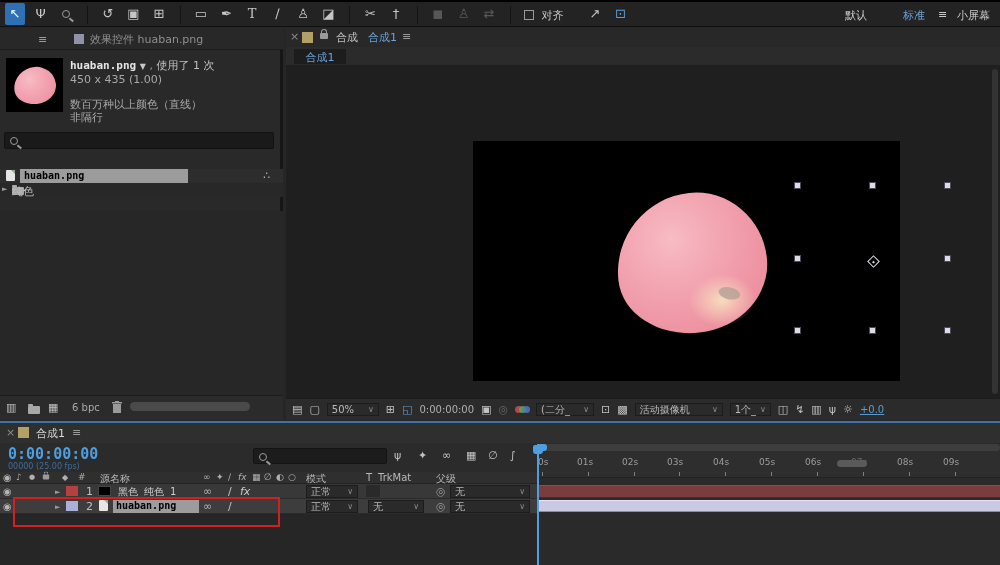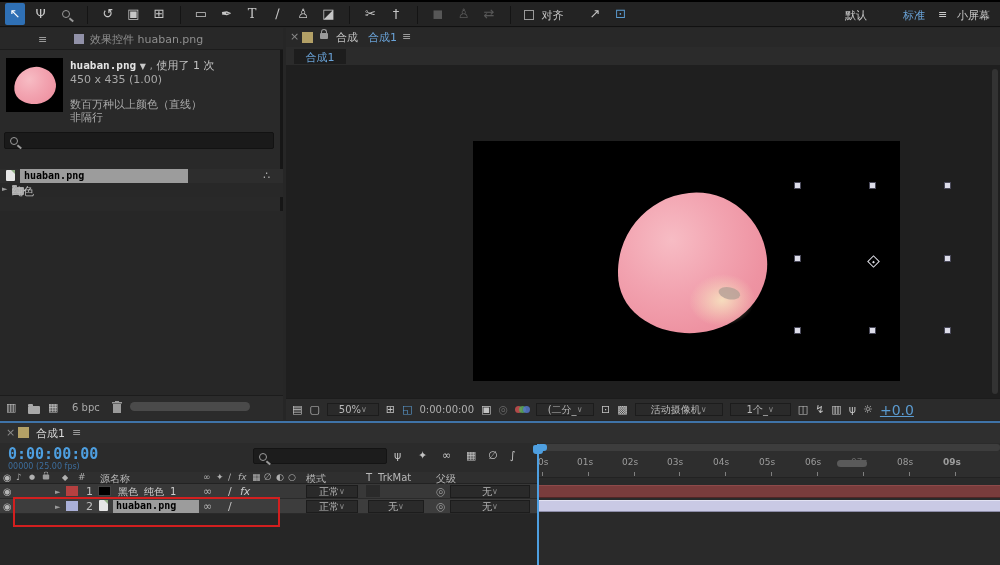--- a/index.html
+++ b/index.html
@@ -2,21 +2,21 @@
 <html><head>
 <meta charset="utf-8">
 <style>
   html,body{margin:0;padding:0;background:#111;}
   *{box-sizing:border-box;}
   .app{position:relative;width:1000px;height:565px;background:#262626;overflow:hidden;
        font-family:"DejaVu Sans","Liberation Sans",sans-serif;color:#c8c8c8;font-size:11px;}
   .abs{position:absolute;}
   .ico{display:inline-block;text-align:center;color:#c2c2c2;}
   .dd{background:#2a2a2a;border:1px solid #1c1c1c;color:#b8b8b8;font-size:10px;
-      display:flex;align-items:center;justify-content:center;padding:0 4px;height:13px;}
+      display:flex;align-items:center;justify-content:space-between;padding:0 4px;height:13px;}
   .chev{color:#8a8a8a;font-size:8px;}
   .mag{display:inline-block;width:8px;height:8px;border:1.5px solid #9a9a9a;border-radius:50%;position:relative;}
   .mag::after{content:"";position:absolute;width:5px;height:1.5px;background:#9a9a9a;
       transform:rotate(40deg);left:6px;top:8px;}
   .lock{display:inline-block;width:8px;height:6px;background:#9a9a9a;position:relative;border-radius:1px;margin-top:5px;}
   .lock::before{content:"";position:absolute;top:-4px;left:1px;width:4px;height:4px;
       border:1px solid #9a9a9a;border-bottom:none;border-radius:3px 3px 0 0;}
   .rgb{display:inline-block;width:14px;height:10px;position:relative;}
   .rgb i{position:absolute;width:7px;height:7px;border-radius:50%;opacity:.85;}
   .tool{display:inline-block;min-width:20px;height:22px;line-height:22px;text-align:center;
@@ -194,30 +194,30 @@
       <span class="dd" style="width:58px;">
         <span>(二分_</span>
         <span class="chev">∨</span>
       </span>
       <span class="ico">⊡</span>
       <span class="ico">▩</span>
       <span class="dd" style="width:88px;">
         <span>活动摄像机</span>
         <span class="chev">∨</span>
       </span>
-      <span class="dd" style="width:61px;">
+      <span class="dd" style="width:41px;">
         <span>1个_</span>
         <span class="chev">∨</span>
       </span>
       <span class="ico">◫</span>
       <span class="ico">↯</span>
       <span class="ico">▥</span>
       <span class="ico">ψ</span>
       <span class="ico">☼</span>
-      <span style="color:#5b9bd0;font-size:14px;text-decoration:underline;">+0.0</span>
+      <span style="color:#5b9bd0;font-size:10px;text-decoration:underline;">+0.0</span>
     </div>
   </div>
 
   <div class="abs" style="left:0;top:421px;width:1000px;height:144px;background:#2b2b2b;border-top:2px solid #3f73a8;">
 
     <div class="abs" style="left:0;top:0;width:1000px;height:20px;background:#2f2f2f;">
       <span class="abs" style="left:6px;top:3px;color:#8a8a8a;">×</span>
       <span class="abs sq-tan" style="left:18px;top:4px;"></span>
       <span class="abs" style="left:36px;top:3px;color:#d8d8d8;">合成1</span>
       <span class="abs" style="left:72px;top:3px;color:#9a9a9a;">≡</span>
@@ -244,21 +244,21 @@
     <div class="abs" style="left:537px;top:28px;width:463px;height:27px;background:#2e2e2e;border-bottom:1px solid #222;">
       <span class="rlabel" style="left:1px;">0s</span>
       <span class="rlabel" style="left:40px;">01s</span>
       <span class="rlabel" style="left:85px;">02s</span>
       <span class="rlabel" style="left:130px;">03s</span>
       <span class="rlabel" style="left:176px;">04s</span>
       <span class="rlabel" style="left:222px;">05s</span>
       <span class="rlabel" style="left:268px;">06s</span>
       <span class="rlabel" style="left:314px;opacity:.55;">07s</span>
       <span class="rlabel" style="left:360px;">08s</span>
-      <span class="rlabel" style="left:406px;font-weight:bold;">09s</span>
+      <span class="rlabel" style="left:406px;">09s</span>
       <span class="tick" style="left:5px;"></span>
         <span class="tick" style="left:51px;"></span>
       <span class="tick" style="left:97px;"></span>
         <span class="tick" style="left:142px;"></span>
       <span class="tick" style="left:188px;"></span>
         <span class="tick" style="left:234px;"></span>
       <span class="tick" style="left:280px;"></span>
         <span class="tick" style="left:326px;"></span>
       <span class="tick" style="left:372px;"></span>
         <span class="tick" style="left:418px;"></span>

